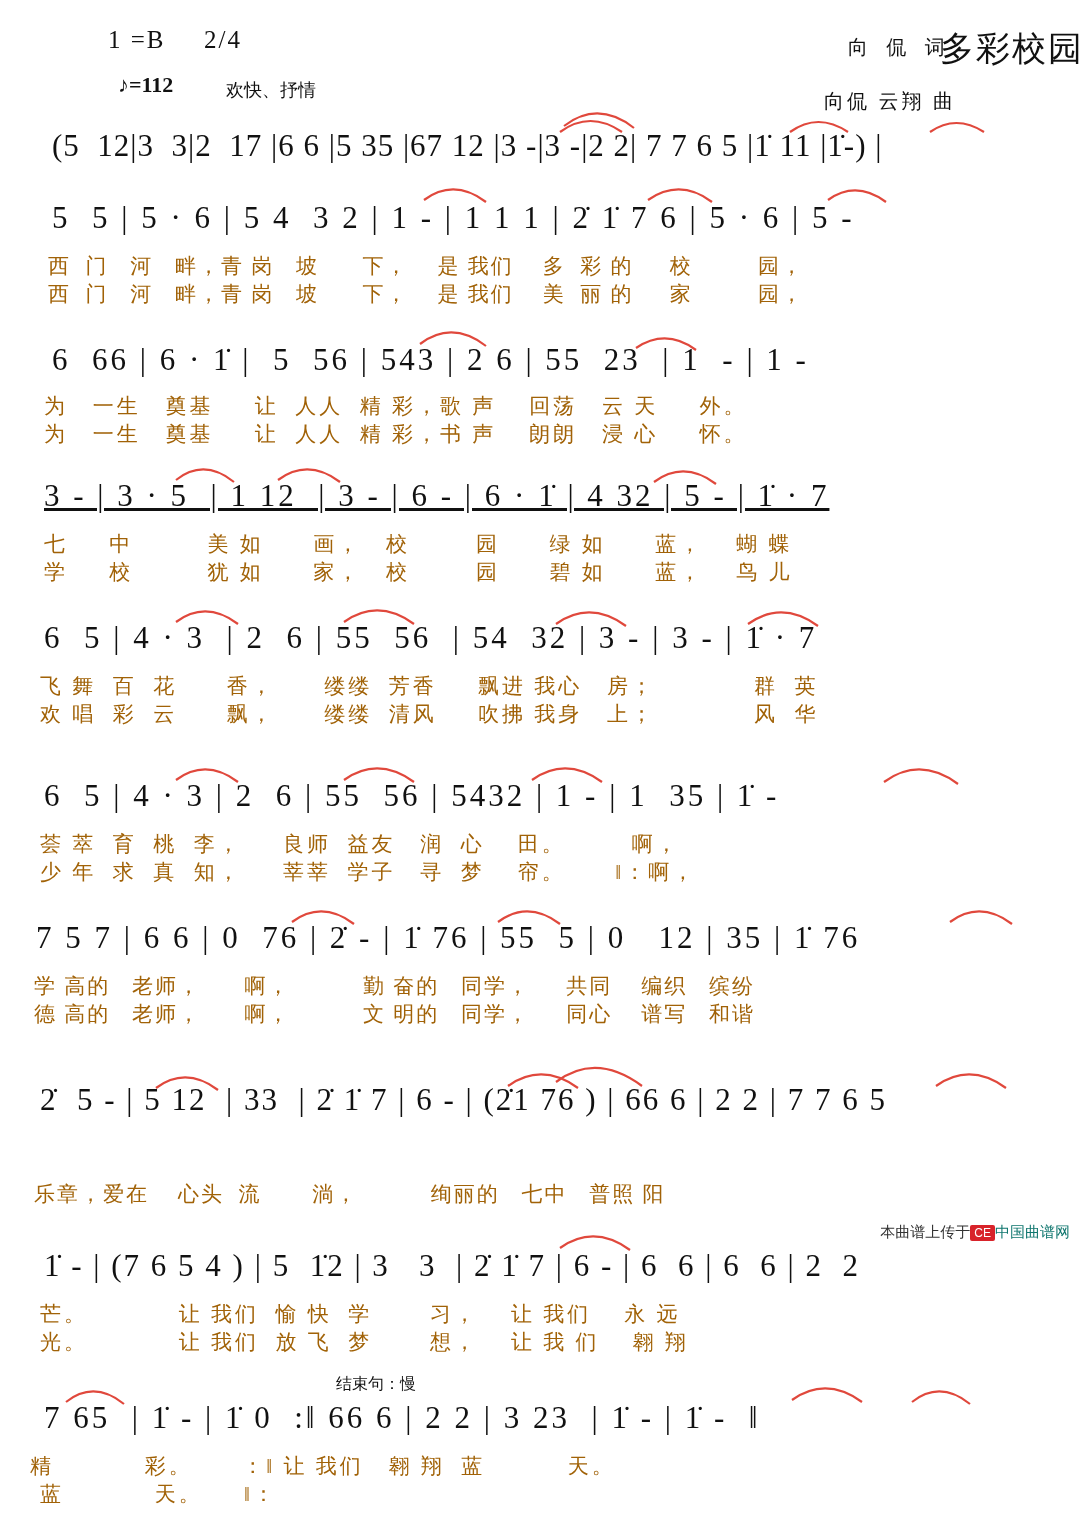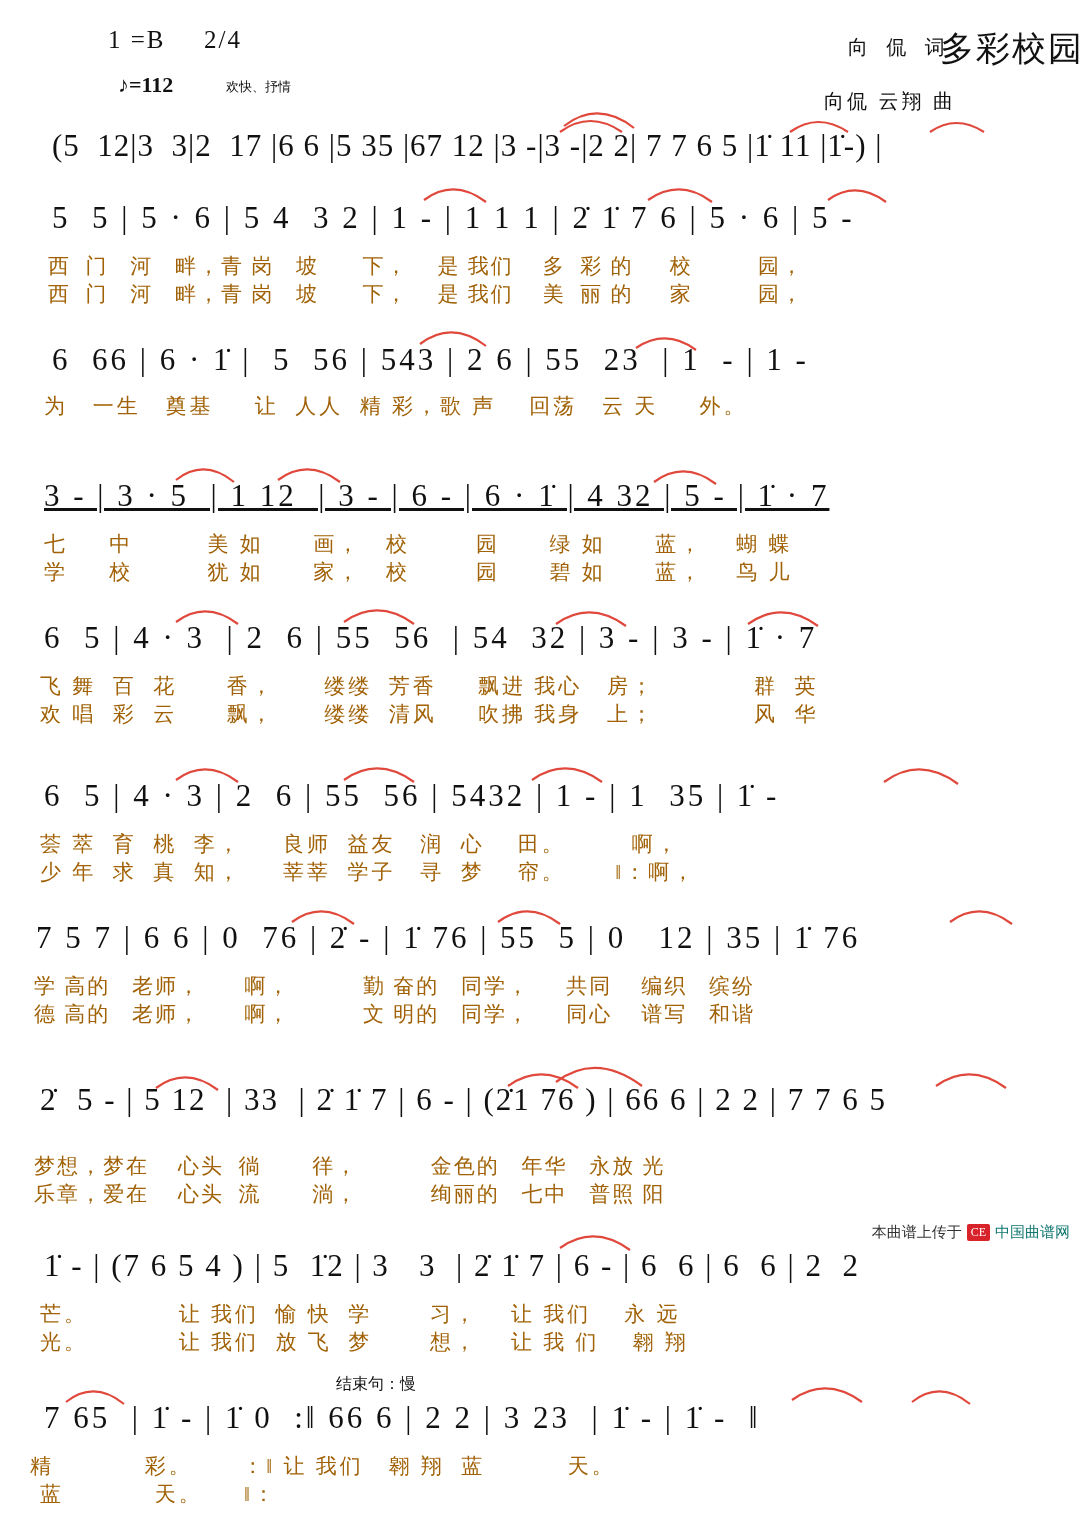--- a/index.html
+++ b/index.html
@@ -17,21 +17,21 @@
   .hdr-key{
     position:absolute;left:108px;top:26px;
     font-size:25px;letter-spacing:2px;font-family:"Liberation Serif",serif;
   }
   .hdr-tempo{
     position:absolute;left:118px;top:72px;
     font-size:22px;font-weight:bold;letter-spacing:0px;
   }
   .hdr-mood{
     position:absolute;left:226px;top:78px;
-    font-size:13px;font-family:"DejaVu Sans",sans-serif;
+    font-size:18px;font-family:"DejaVu Sans",sans-serif;
   }
   .title{
     position:absolute;left:0;top:26px;width:1084px;text-align:right;
     font-size:34px;font-family:"DejaVu Sans",sans-serif;letter-spacing:2px;
   }
   .cred1{
     position:absolute;left:848px;top:34px;
     font-size:20px;font-family:"DejaVu Sans",sans-serif;letter-spacing:6px;
   }
   .cred2{
@@ -53,22 +53,22 @@
     font-size:21px;
     white-space:pre;
     color:#a16207;
   }
 
   
   svg.slurs{position:absolute;left:0;top:0;width:1084px;height:1528px;pointer-events:none;}
 
   .footer{
     position:absolute;right:14px;bottom:6px;
-    font-size:15px;color:#333;font-family:Liberation Serif, serif;
-    display:flex;align-items:center;gap:5px;
+    font-size:15px;color:#333;font-family:Liberation Sans, sans-serif;
+    display:flex;align-items:center;
   }
   .footer .logo{
     display:inline-block;background:#d8232a;color:#fff;font-size:12px;
     padding:1px 4px;border-radius:2px;
   }
   .footer .redtxt{color:#0f766e;}
   .endmark{
     position:absolute;font-family:"DejaVu Sans",sans-serif;font-size:16px;
   }
 </style>
@@ -89,39 +89,39 @@
   <div class="cred2">向侃 云翔 曲</div>
 
   <div class="noterow" style="left:52px;top:128px;letter-spacing:1px;">(5  12|3  3|2  17 |6 6 |5 35 |67 12 |3 -|3 -|2 2| 7 7 6 5 |1̇ 11 |1̇-) |</div>
 
   <div class="noterow" style="left:52px;top:200px;letter-spacing:3px;">5  5 | 5 · 6 | 5 4  3 2 | 1 - | 1 1 1 | 2̇ 1̇ 7 6 | 5 · 6 | 5 -</div>
   <div class="lyricrow" style="left:48px;top:252px;letter-spacing:2px;">西  门   河   畔，青 岗   坡      下，    是 我们    多  彩 的     校         园，</div>
   <div class="lyricrow" style="left:48px;top:280px;letter-spacing:2px;">西  门   河   畔，青 岗   坡      下，    是 我们    美  丽 的     家         园，</div>
 
   <div class="noterow" style="left:52px;top:342px;letter-spacing:3px;">6  66 | 6 · 1̇ |  5  56 | 543 | 2 6 | 55  23  | 1  - | 1 -</div>
   <div class="lyricrow" style="left:44px;top:392px;letter-spacing:3px;">为   一生   奠基     让  人人  精 彩，歌 声    回荡   云 天     外。</div>
+  <div class="lyricrow" style="left:44px;top:420px;letter-spacing:3px;">为   一生   奠基     让  人人  精 彩，书 声    朗朗   浸 心     怀。</div>
 
   <div class="noterow" style="left:44px;top:478px;letter-spacing:3px;text-decoration:underline;">3 - | 3 · 5  | 1 12  | 3 - | 6 - | 6 · 1̇ | 4 32 | 5 - | 1̇ · 7</div>
   <div class="lyricrow" style="left:44px;top:530px;letter-spacing:3px;">七     中         美 如      画，   校        园      绿 如      蓝，    蝴 蝶</div>
   <div class="lyricrow" style="left:44px;top:558px;letter-spacing:3px;">学     校         犹 如      家，   校        园      碧 如      蓝，    鸟 儿</div>
 
   <div class="noterow" style="left:44px;top:620px;letter-spacing:3px;">6  5 | 4 · 3  | 2  6 | 55  56  | 54  32 | 3 - | 3 - | 1̇ · 7</div>
   <div class="lyricrow" style="left:40px;top:672px;letter-spacing:3px;">飞 舞  百  花      香，      缕缕  芳香     飘进 我心   房；            群  英</div>
   <div class="lyricrow" style="left:40px;top:700px;letter-spacing:3px;">欢 唱  彩  云      飘，      缕缕  清风     吹拂 我身   上；            风  华</div>
 
   <div class="noterow" style="left:44px;top:778px;letter-spacing:3px;">6  5 | 4 · 3 | 2  6 | 55  56 | 5432 | 1 - | 1  35 | 1̇ -</div>
   <div class="lyricrow" style="left:40px;top:830px;letter-spacing:3px;">荟 萃  育  桃  李，     良师  益友   润  心    田。        啊，</div>
   <div class="lyricrow" style="left:40px;top:858px;letter-spacing:3px;">少 年  求  真  知，     莘莘  学子   寻  梦    帘。      ‖：啊，</div>
 
   <div class="noterow" style="left:36px;top:920px;letter-spacing:3px;">7 5 7 | 6 6 | 0  76 | 2̇ - | 1̇ 76 | 55  5 | 0   12 | 35 | 1̇ 76</div>
   <div class="lyricrow" style="left:34px;top:972px;letter-spacing:2px;">学 高的   老师，      啊，          勤 奋的   同学，     共同    编织   缤纷</div>
   <div class="lyricrow" style="left:34px;top:1000px;letter-spacing:2px;">德 高的   老师，      啊，          文 明的   同学，     同心    谱写   和谐</div>
 
   <div class="noterow" style="left:40px;top:1082px;letter-spacing:2px;">2̇  5 - | 5 12  | 33  | 2̇ 1̇ 7 | 6 - | (2̇1 76 ) | 66 6 | 2 2 | 7 7 6 5</div>
-  <div class="lyricrow" style="left:34px;top:1152px;letter-spacing:2px;">梦想，梦在    心头  徜       徉，          金色的   年华   永放 光</div>
   <div class="lyricrow" style="left:34px;top:1180px;letter-spacing:2px;">乐章，爱在    心头  流       淌，          绚丽的   七中   普照 阳</div>
 
   <div class="noterow" style="left:44px;top:1248px;letter-spacing:2px;">1̇ - | (7 6 5 4 ) | 5  1̇2 | 3   3  | 2̇ 1̇ 7 | 6 - | 6  6 | 6  6 | 2  2</div>
   <div class="lyricrow" style="left:40px;top:1300px;letter-spacing:3px;">芒。           让 我们  愉 快  学       习，    让 我们    永 远</div>
   <div class="lyricrow" style="left:40px;top:1328px;letter-spacing:3px;">光。           让 我们  放 飞  梦       想，    让 我 们    翱 翔</div>
 
   <div class="endmark" style="left:336px;top:1374px;">结束句：慢</div>
 
   <div class="noterow" style="left:44px;top:1400px;letter-spacing:3px;">7 65  | 1̇ - | 1̇ 0  :‖ 66 6 | 2 2 | 3 23  | 1̇ - | 1̇ -  ‖</div>
   <div class="lyricrow" style="left:30px;top:1452px;letter-spacing:3px;">精           彩。      ：‖ 让 我们   翱 翔  蓝          天。</div>

